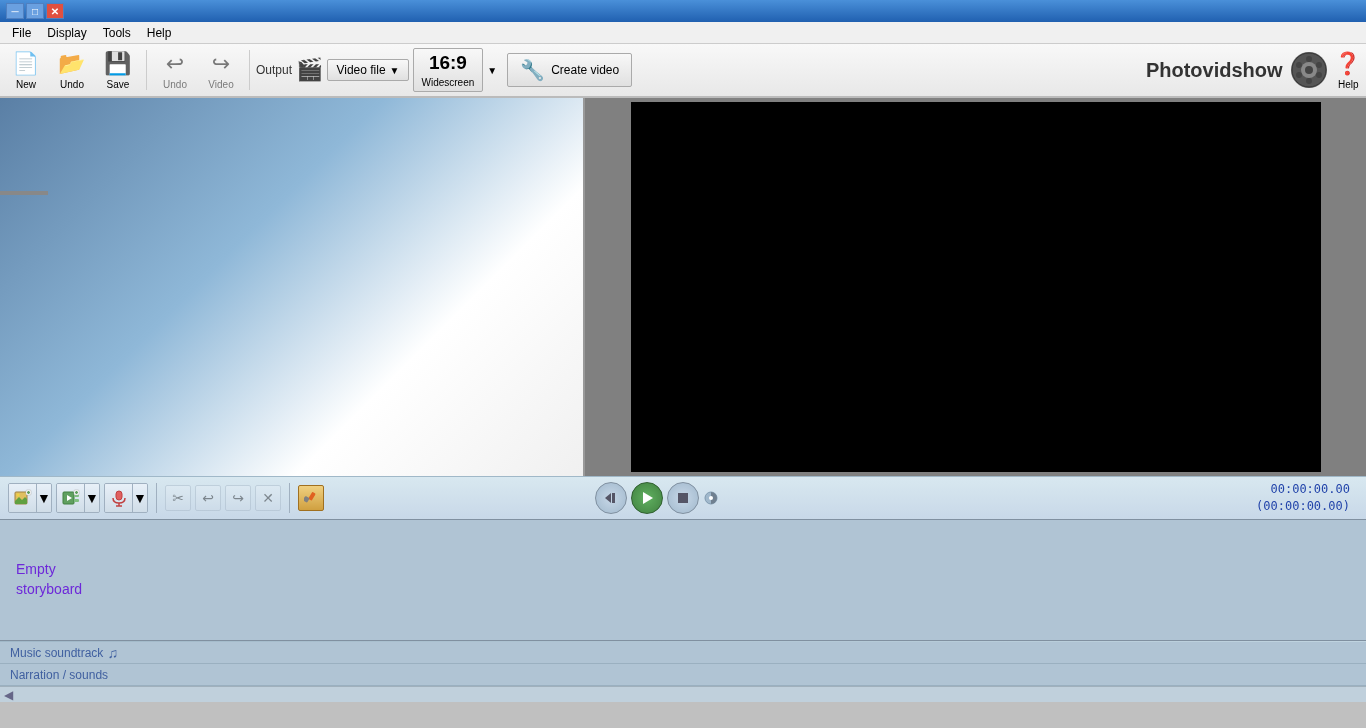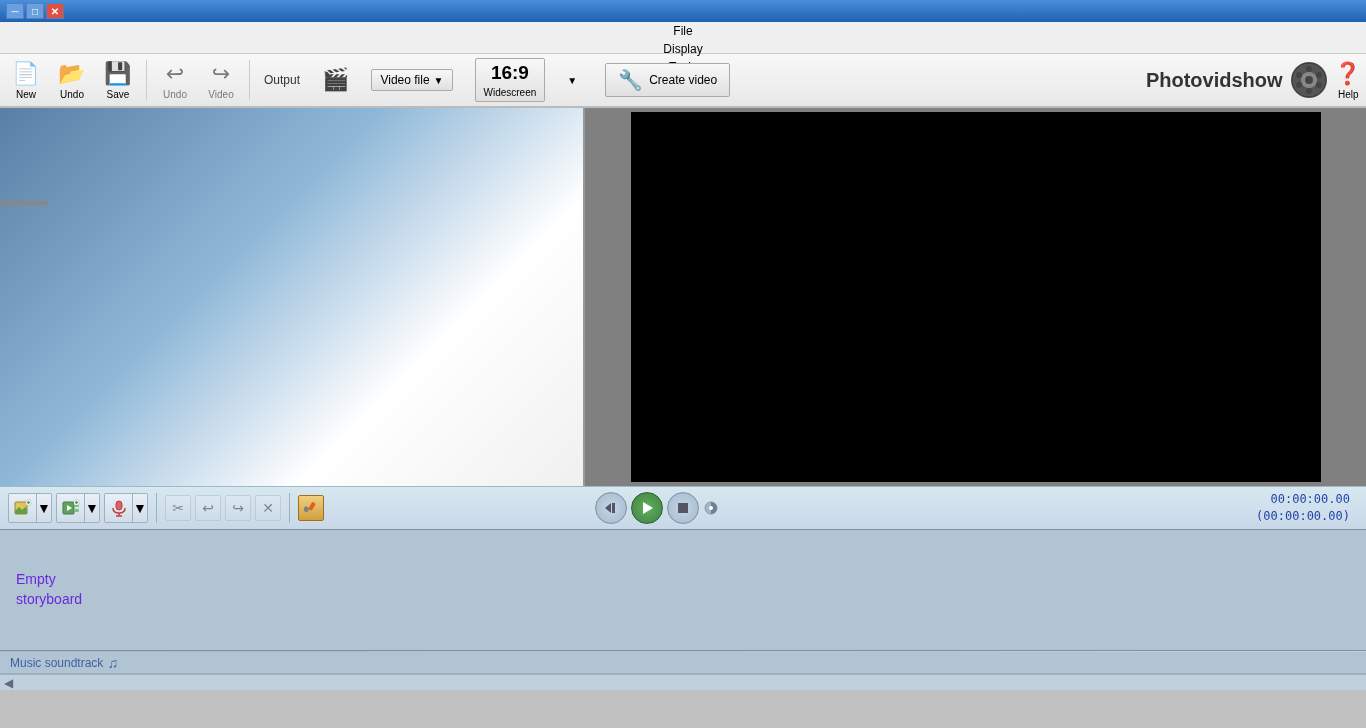--- a/index.html
+++ b/index.html
@@ -21,26 +21,25 @@
     #title-bar-controls { display: flex; gap: 2px; }
     .title-btn {
       width: 18px; height: 16px; display: flex; align-items: center; justify-content: center;
       background: #6aa0e0; border: 1px solid #5080c0; color: white; font-size: 10px; cursor: pointer;
     }
     .title-btn.close { background: #e05040; }
 
     
     #menu-bar {
       background: #f0f0f0;
-      height: 32px;
+      height: 22px;
       display: flex;
       align-items: center;
       padding: 0 4px;
       border-bottom: 1px solid #ccc;
-      flex-direction: column;
     }
     .menu-item {
       padding: 2px 8px;
       cursor: pointer;
       font-size: 12px;
     }
 
     
     #toolbar {
       background: linear-gradient(to bottom, #f8f8f8, #e8e8e8);
@@ -54,21 +53,21 @@
     .toolbar-btn {
       display: flex; flex-direction: column; align-items: center; justify-content: center;
       width: 44px; height: 48px; cursor: pointer; border: 1px solid transparent;
       font-size: 10px; gap: 2px;
     }
     .toolbar-btn .btn-icon { font-size: 22px; }
     .toolbar-separator { width: 1px; height: 40px; background: #ccc; margin: 0 4px; }
 
     
     #output-section {
-      display: flex; align-items: center; gap: 22px; margin-left: 8px;
+      display: flex; align-items: center; gap: 4px; 
     }
     .output-label { font-size: 12px; color: #333; }
     .video-file-btn {
       display: flex; align-items: center; gap: 4px;
       background: linear-gradient(to bottom, #f8f8f8, #e0e0e0);
       border: 1px solid #aaa; padding: 3px 8px; cursor: pointer; border-radius: 2px;
     }
     .widescreen-btn {
       display: flex; flex-direction: column; align-items: center;
       background: linear-gradient(to bottom, #f8f8f8, #e0e0e0);
@@ -437,17 +436,20 @@
   </div>
 </div>
 
 <div id="timeline-divider"></div>
 
 <div id="tracks-area">
   <div class="track-row">
     <span>Music soundtrack</span>
     <span class="track-note">♫</span>
   </div>
+  <div class="track-row">
+    <span>Narration / sounds</span>
+  </div>
 </div>
 
 <div id="bottom-scroll">
   <span style="cursor:pointer;color:#668;">◀</span>
 </div>
 
 </body></html>

